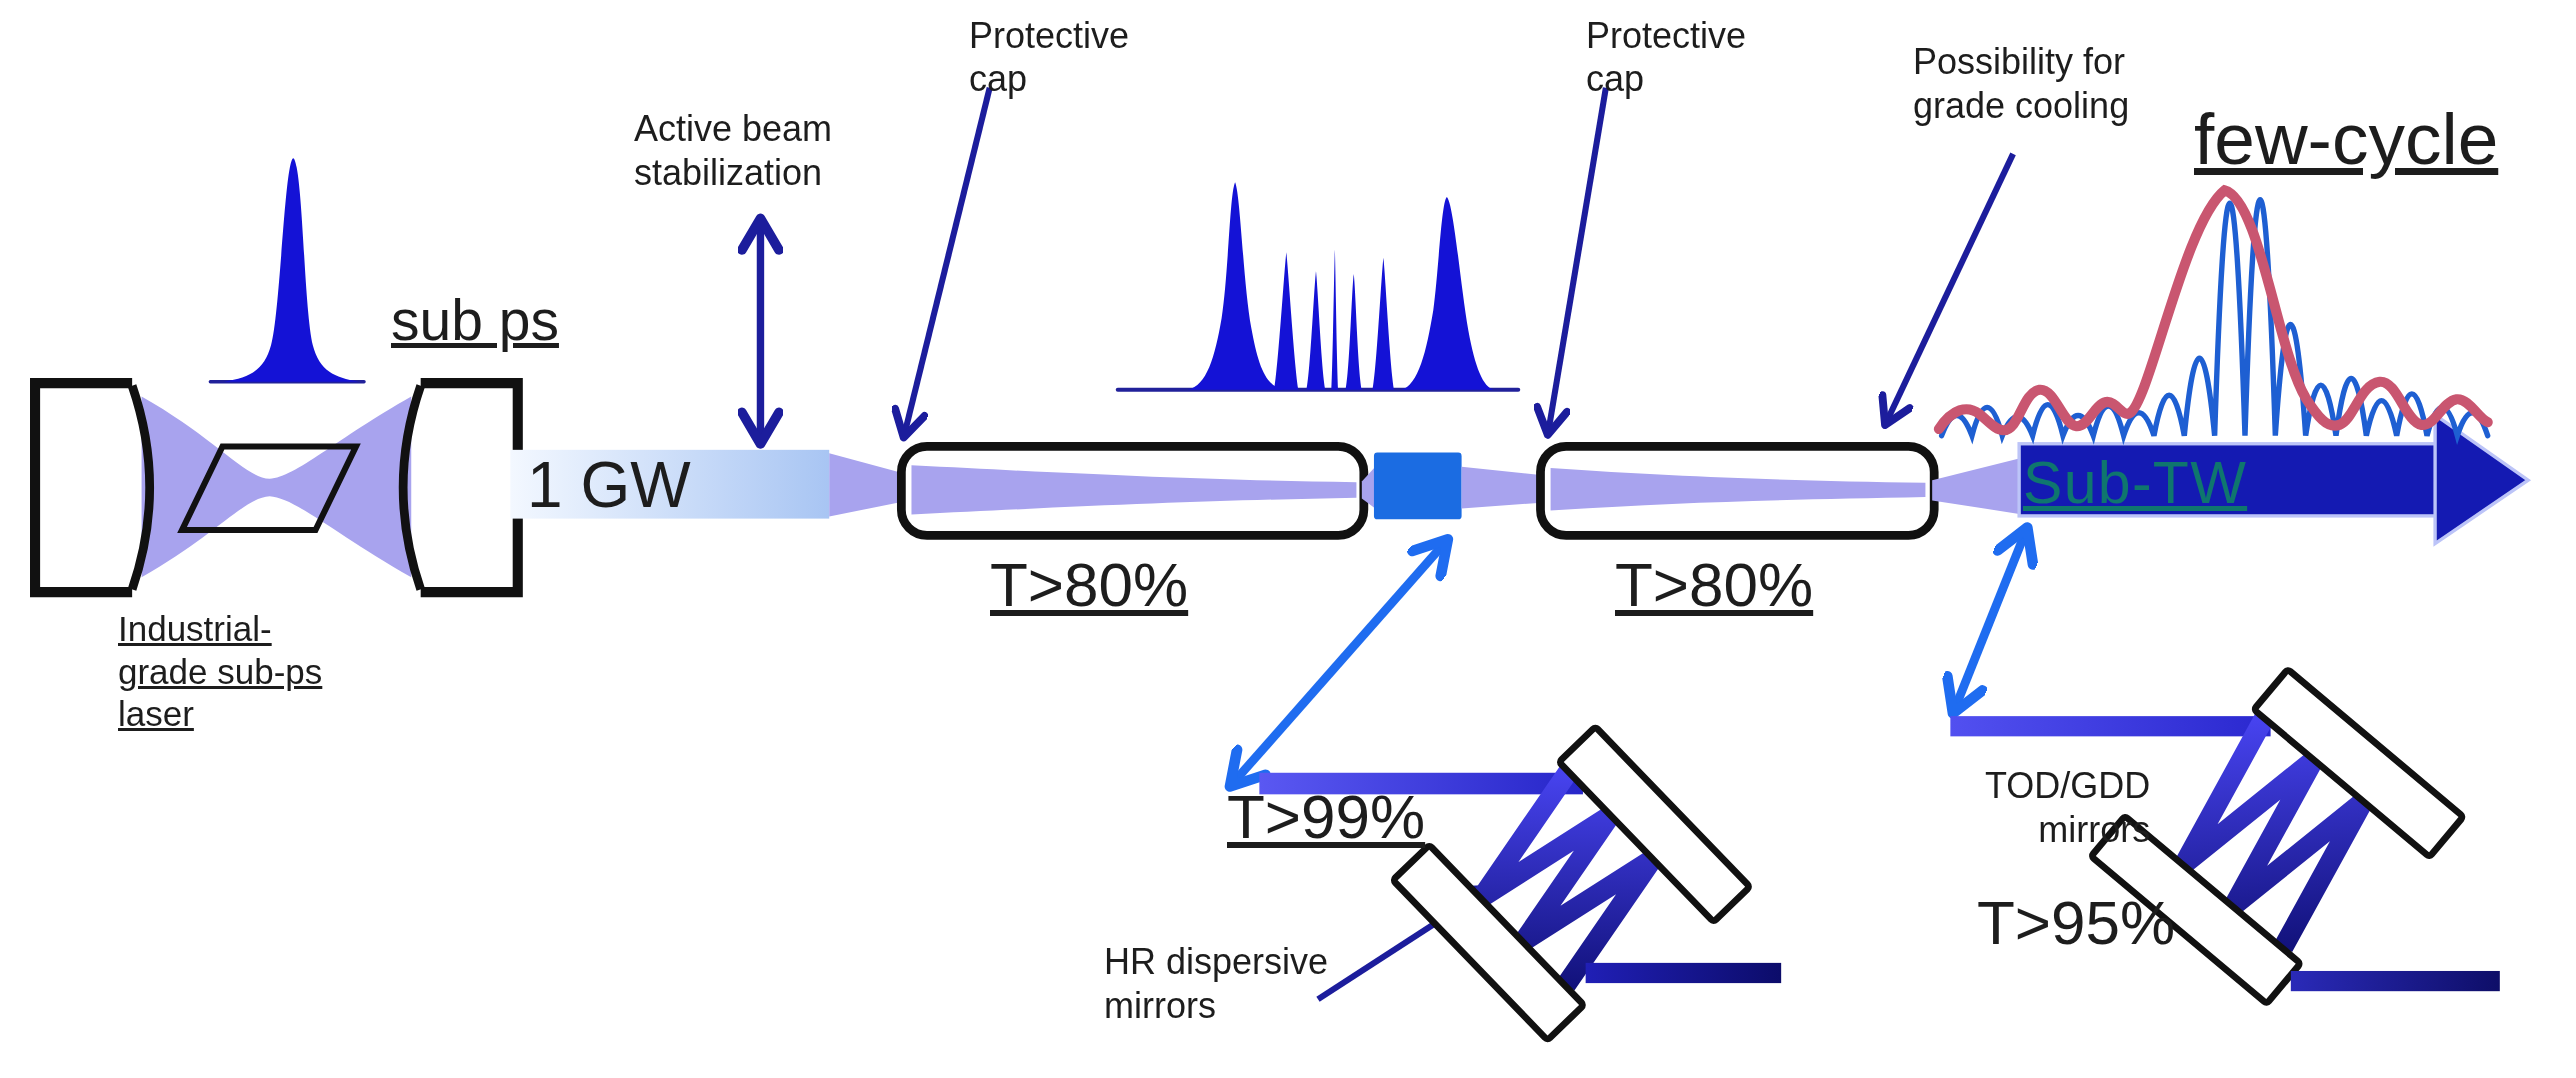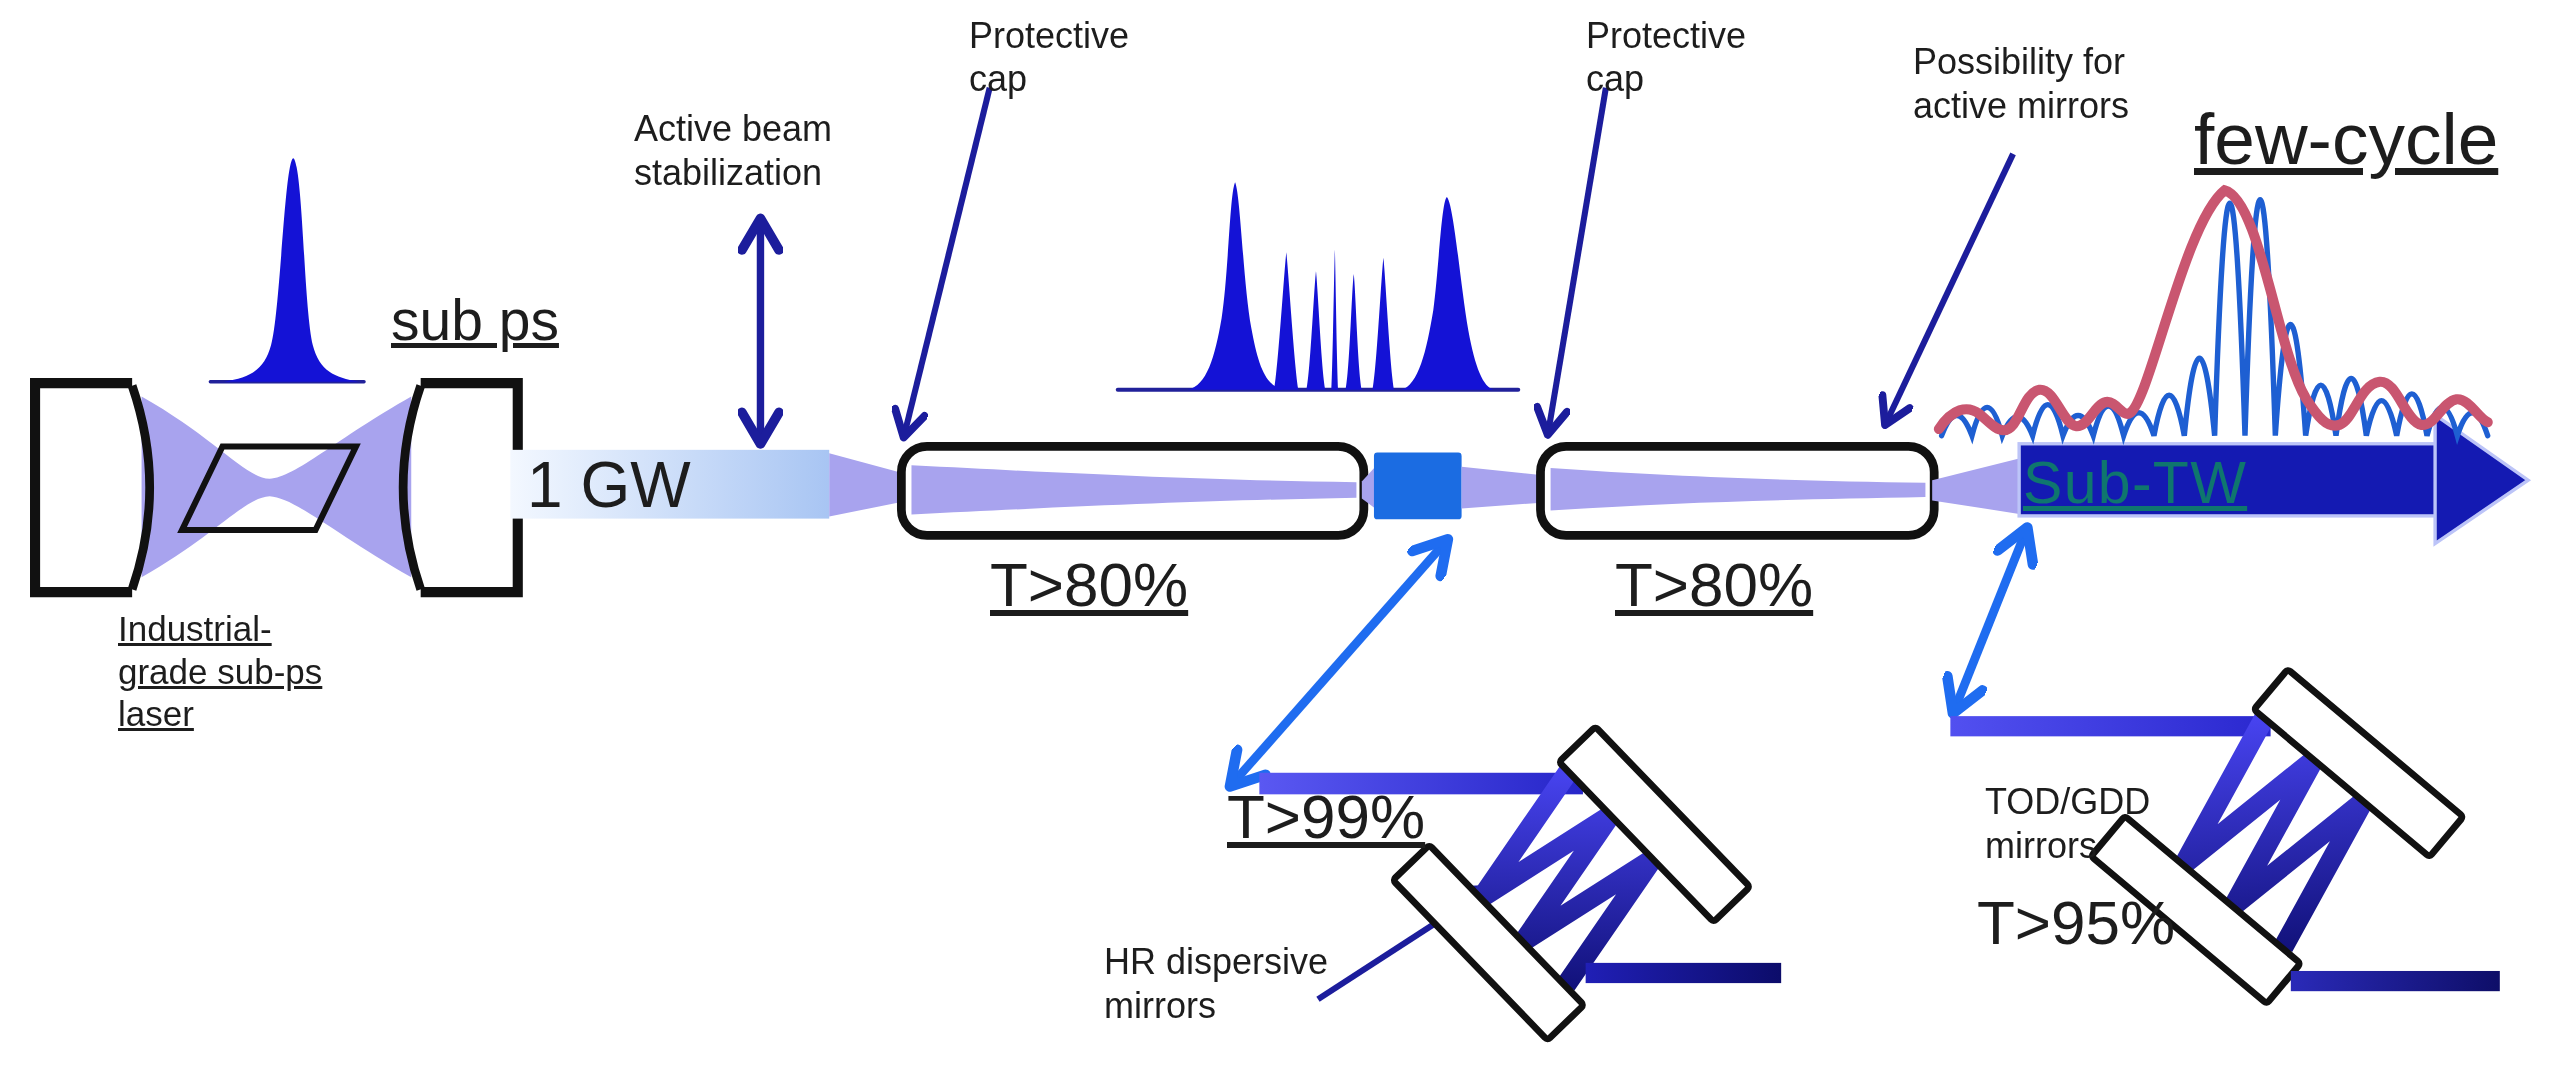--- a/index.html
+++ b/index.html
@@ -175,28 +175,28 @@
 
   <div class="lbl center" style="left:1227px;top:779px;width:229px;font-size:62px;">T&gt;99%</div>
 
   <div class="lbl" style="left:1084px;top:940px;font-size:36px;margin-left:20px;">
     <span>HR dispersive</span>
     <span>mirrors</span>
   </div>
 
   <div class="lbl" style="left:1913px;top:40px;font-size:36px;">
     <span>Possibility for</span>
-    <span>active mirrors</span>
+    <span>grade cooling</span>
   </div>
 
   <div class="lbl center" style="left:2194px;top:94px;width:364px;font-size:73px;">few-cycle</div>
 
   <div class="lbl center white" style="left:2023px;top:448px;width:413px;font-size:59px;letter-spacing:1.3px;">Sub-TW</div>
 
-  <div class="lbl" style="left:1985px;top:780px;font-size:36px;">
+  <div class="lbl" style="left:1985px;top:764px;font-size:36px;text-align:right;">
     <span>TOD/GDD</span>
     <span>mirrors</span>
   </div>
 
   <div class="lbl" style="left:1977px;top:885px;font-size:62px;">T&gt;95%</div>
 
 </div>
 
 
 </body></html>

